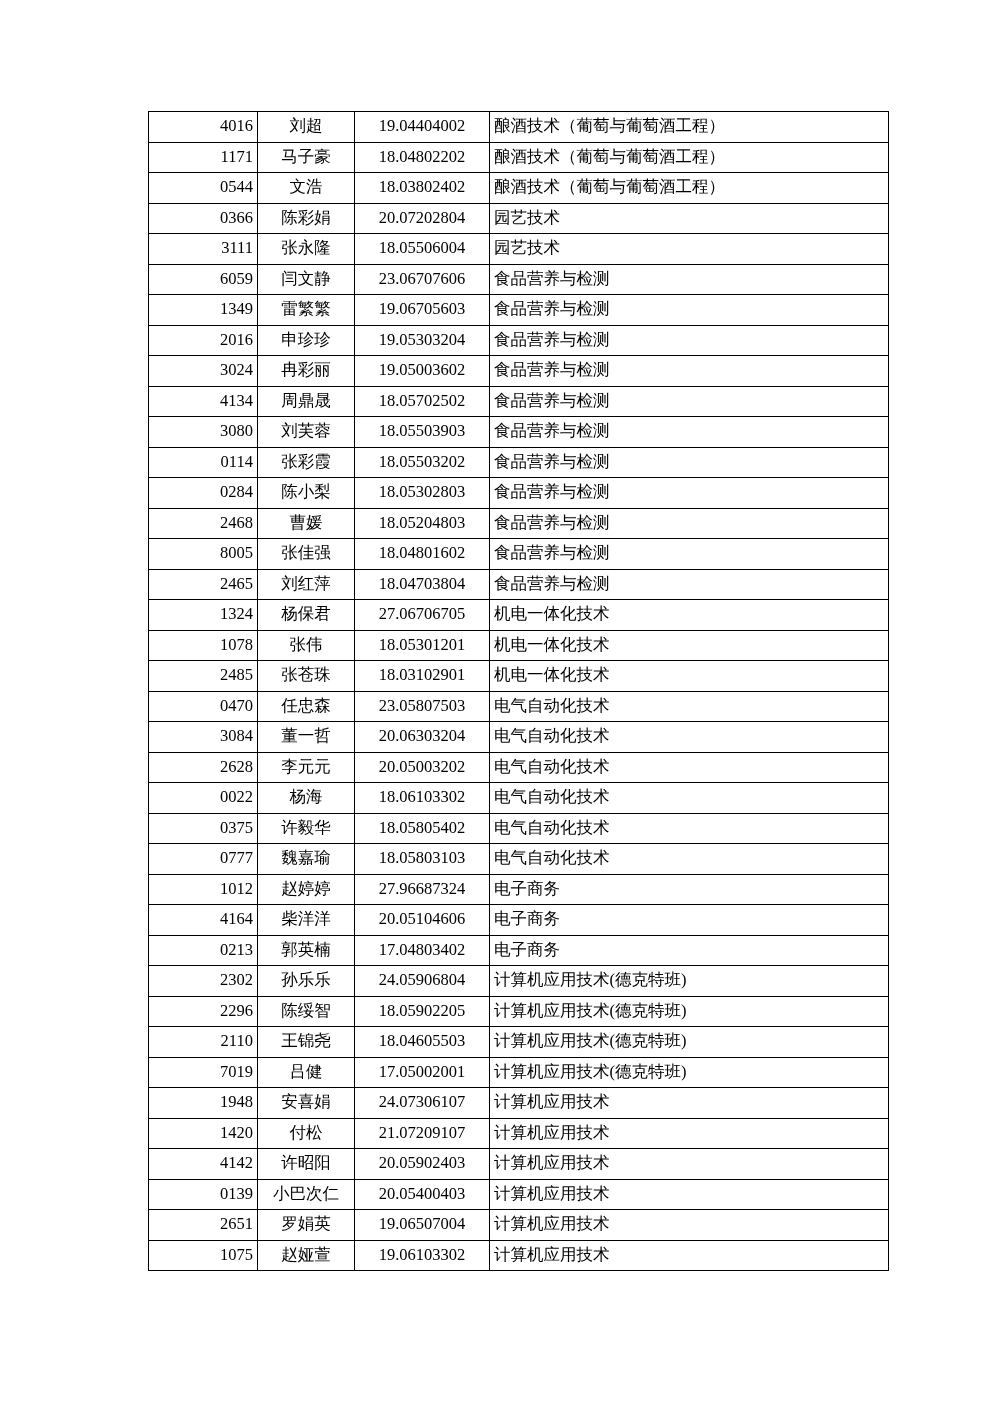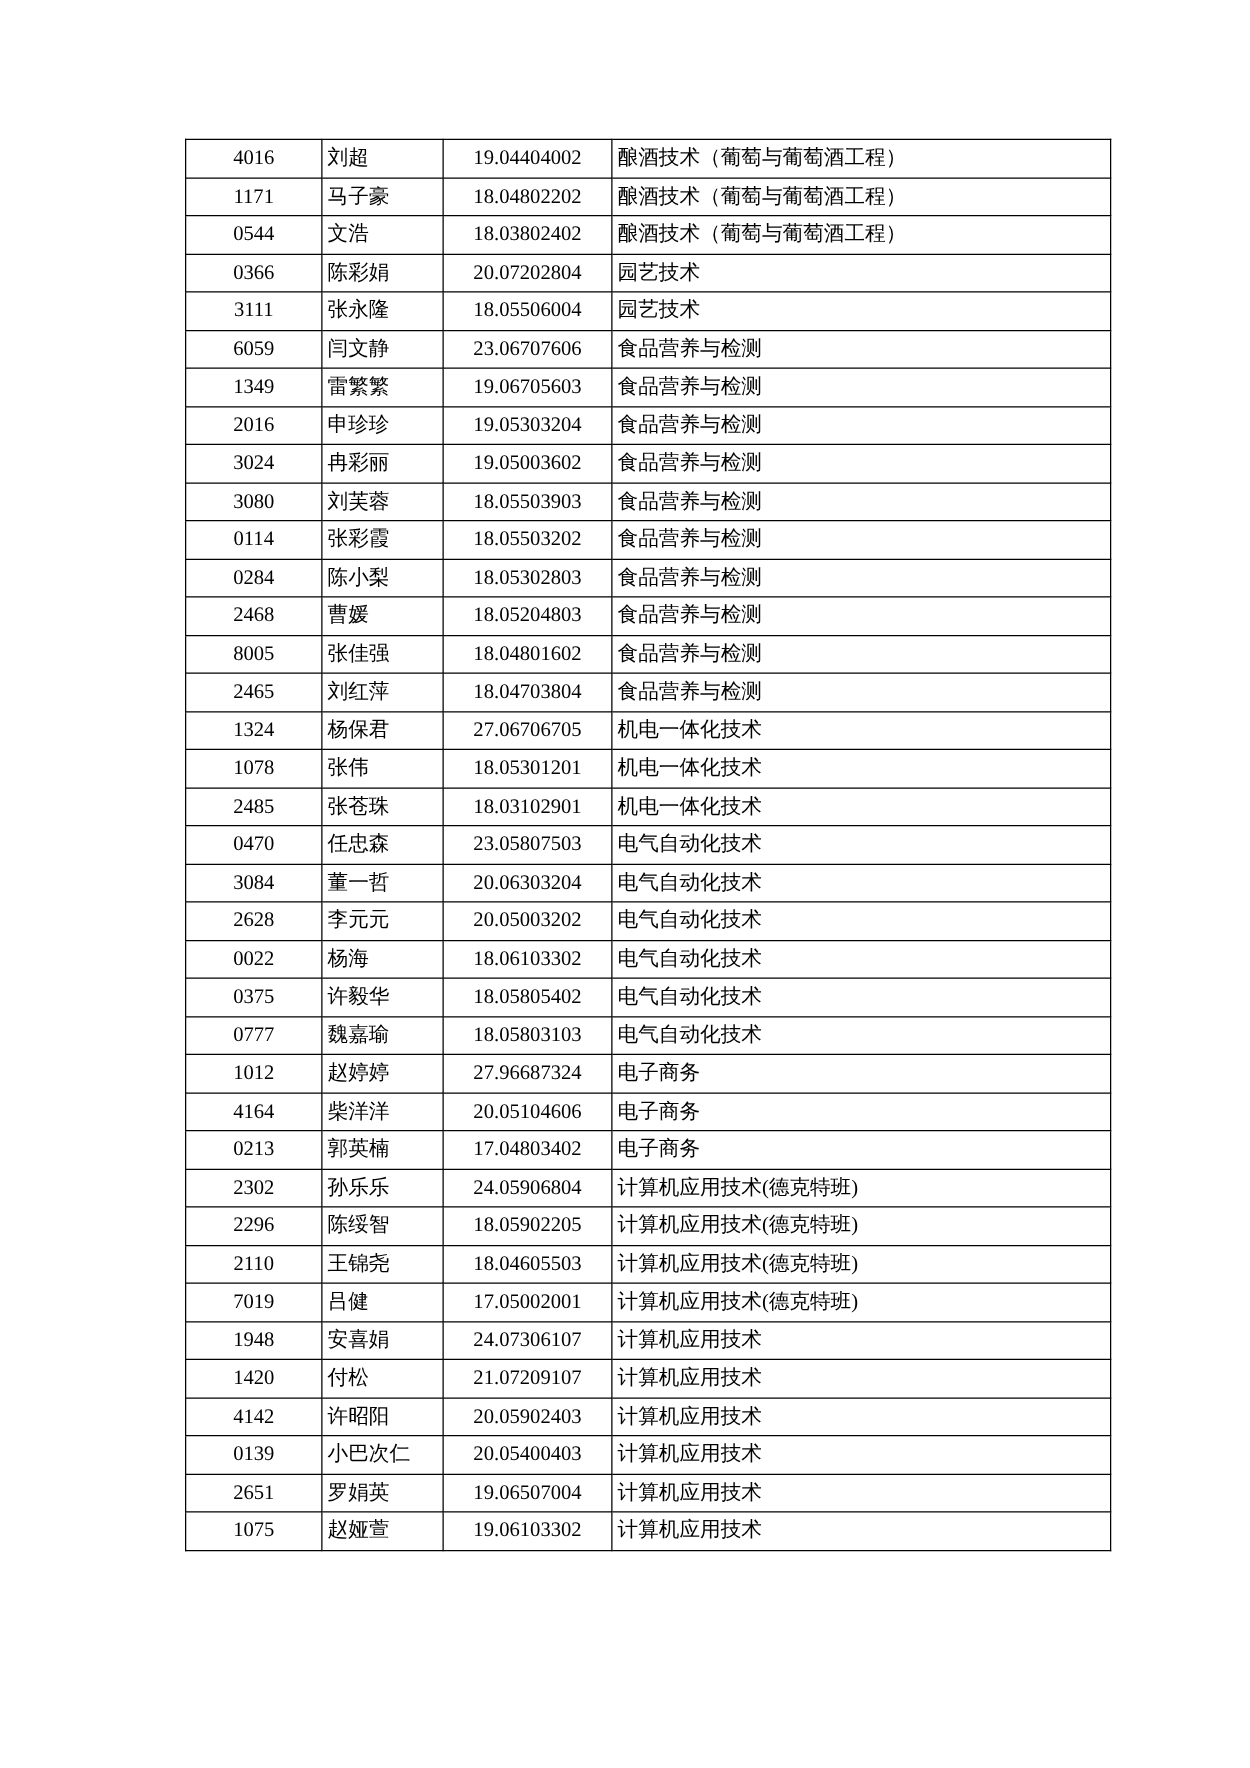--- a/index.html
+++ b/index.html
@@ -35,25 +35,25 @@
     height: 29.5px;
     padding: 0 4px;
     font-size: 16.5px;
     line-height: 1.15;
     vertical-align: middle;
     white-space: nowrap;
     overflow: hidden;
   }
   td.col-id {
     width: 100px;
-    text-align: center;
+    text-align: right;
   }
   td.col-name {
     width: 88px;
-    text-align: left;
+    text-align: center;
   }
   td.col-code {
     width: 126px;
     text-align: center;
     padding-left: 8px;
   }
   td.col-major {
     width: 390px;
     text-align: left;
     padding-left: 8px;
@@ -114,20 +114,26 @@
             <td class="col-code">19.05303204</td>
             <td class="col-major">食品营养与检测</td>
           </tr>
           <tr>
             <td class="col-id">3024</td>
             <td class="col-name">冉彩丽</td>
             <td class="col-code">19.05003602</td>
             <td class="col-major">食品营养与检测</td>
           </tr>
           <tr>
+            <td class="col-id">4134</td>
+            <td class="col-name">周鼎晟</td>
+            <td class="col-code">18.05702502</td>
+            <td class="col-major">食品营养与检测</td>
+          </tr>
+          <tr>
             <td class="col-id">3080</td>
             <td class="col-name">刘芙蓉</td>
             <td class="col-code">18.05503903</td>
             <td class="col-major">食品营养与检测</td>
           </tr>
           <tr>
             <td class="col-id">0114</td>
             <td class="col-name">张彩霞</td>
             <td class="col-code">18.05503202</td>
             <td class="col-major">食品营养与检测</td>

